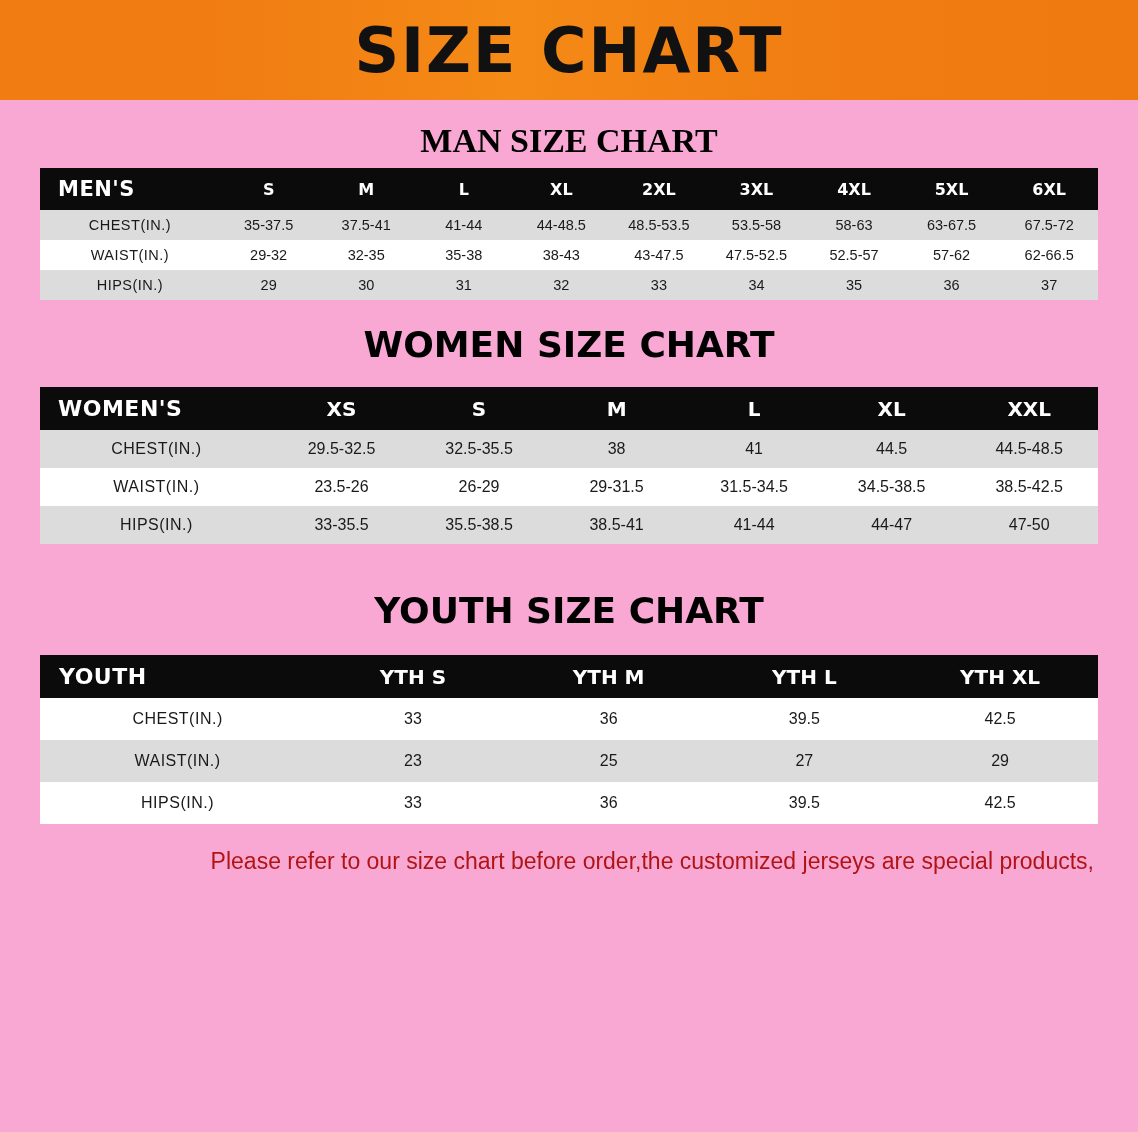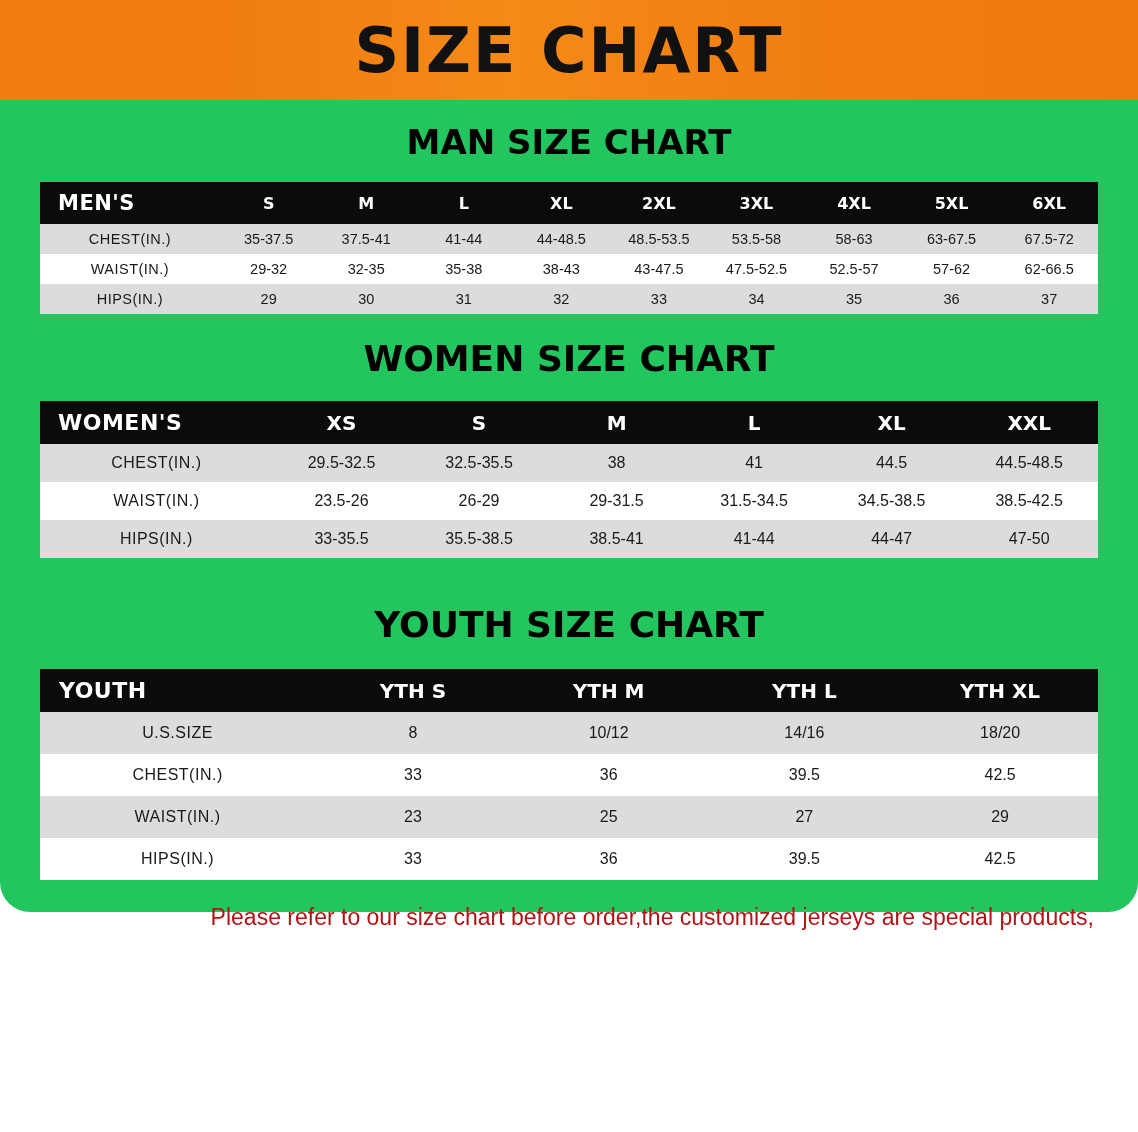--- a/index.html
+++ b/index.html
@@ -5,23 +5,22 @@
   * { box-sizing: border-box; }
   html, body {
     margin: 0; padding: 0;
     width: 1138px; height: 1132px;
     background: #ffffff;
     font-family: "Liberation Sans", sans-serif;
     overflow: hidden;
   }
   .page {
     position: relative;
-    width: 1138px; height: 912px;
-    background: #22c55e;
-    border-radius: 30px;
+    width: 1138px; height: 1132px;
+    background: #f9a8d4;
   }
 
   
   .banner {
     height: 100px;
     background: linear-gradient(90deg,#f07c12 0%, #f07c12 18%, #f58a16 45%, #f07c12 75%, #ee7a10 100%);
     display: flex;
     align-items: center;
     justify-content: center;
   }
@@ -36,21 +35,21 @@
   }
 
   
   .section-title {
     text-align: center;
     font-family: "DejaVu Sans", sans-serif;
     font-weight: bold;
     color: #000;
     letter-spacing: 0px;
   }
-  .title-man { font-size: 34px; margin-top: 22px; margin-bottom: 20px; }
+  .title-man { font-size: 34px; margin-top: 22px; margin-bottom: 8px; font-family: Liberation Serif, serif; }
   .title-women { font-size: 36px; margin-top: 24px; margin-bottom: 22px; }
   .title-youth { font-size: 36px; margin-top: 46px; margin-bottom: 24px; }
 
   
   .tbl-wrap { padding: 0 40px; }
   table {
     width: 100%;
     border-collapse: collapse;
     table-layout: fixed;
   }
@@ -235,27 +234,20 @@
       <thead>
         <tr>
           <th class="lead" style="width:26%">YOUTH</th>
           <th>YTH S</th>
           <th>YTH M</th>
           <th>YTH L</th>
           <th>YTH XL</th>
         </tr>
       </thead>
       <tbody>
-        <tr class="shaded">
-          <td class="lead">U.S.SIZE</td>
-          <td>8</td>
-          <td>10/12</td>
-          <td>14/16</td>
-          <td>18/20</td>
-        </tr>
         <tr class="plain">
           <td class="lead">CHEST(IN.)</td>
           <td>33</td>
           <td>36</td>
           <td>39.5</td>
           <td>42.5</td>
         </tr>
         <tr class="shaded">
           <td class="lead">WAIST(IN.)</td>
           <td>23</td>

